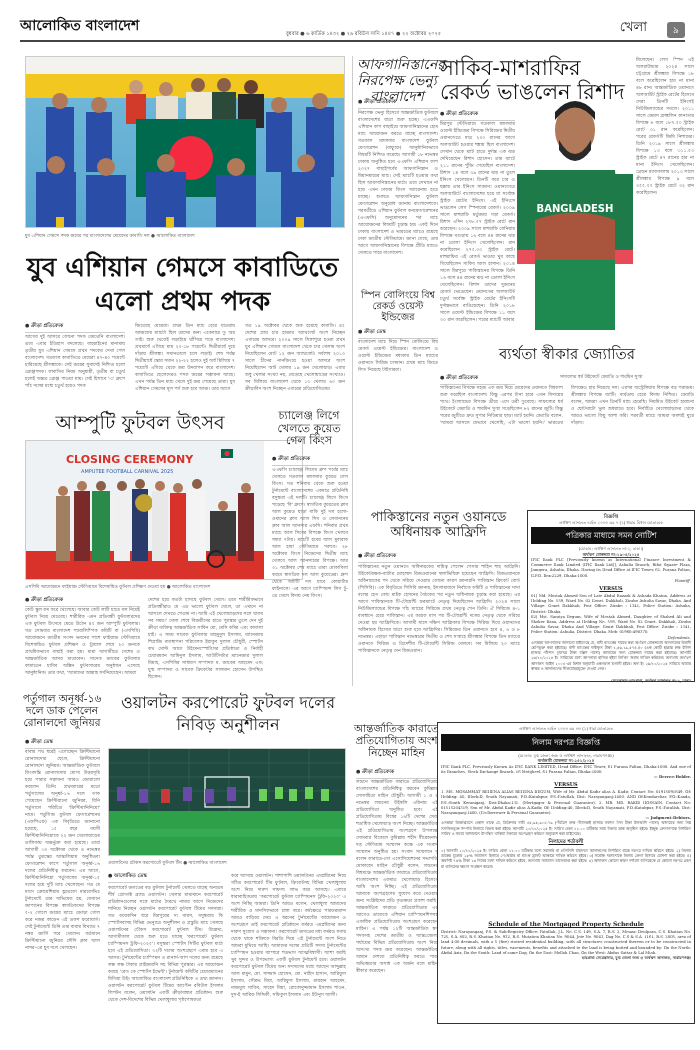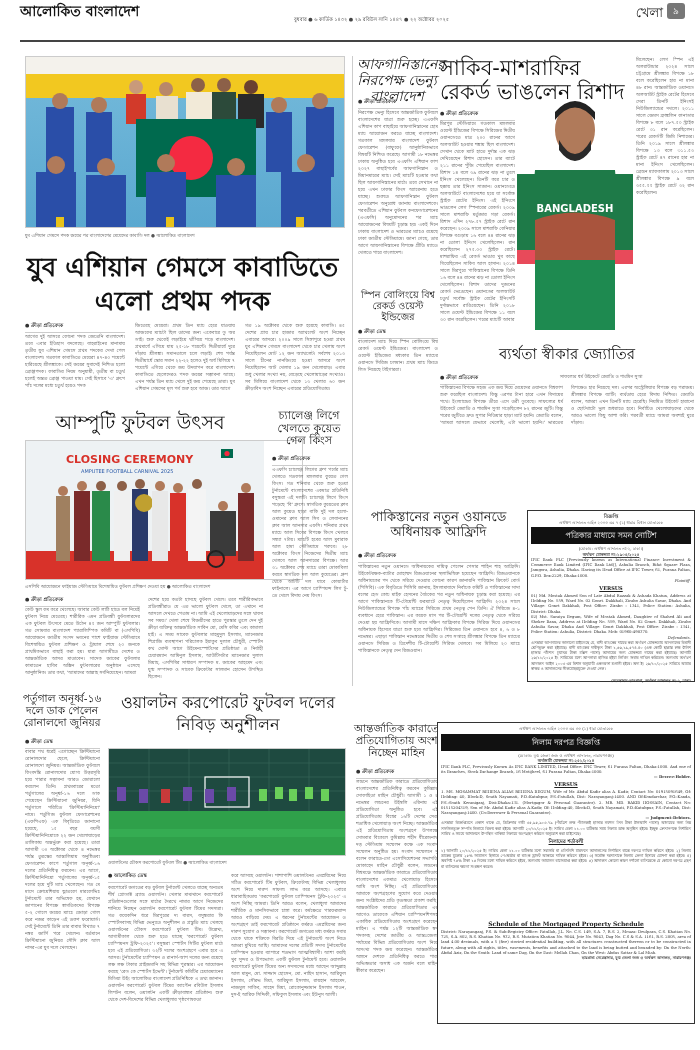--- a/index.html
+++ b/index.html
@@ -1,21 +1,21 @@
 <!DOCTYPE html>
 <html><head>
 <meta charset="utf-8">
 <style>
 *{box-sizing:border-box;margin:0;padding:0;}
 body{width:700px;height:1050px;background:#fff;font-family:"DejaVu Sans",sans-serif;color:#222;position:relative;overflow:hidden;}
 .abs{position:absolute;}
-.masthead{left:20px;top:20px;width:665px;height:22px;border-bottom:2px solid #444;display:flex;align-items:flex-end;justify-content:space-between;padding-bottom:16px;}
+.masthead{left:20px;top:20px;width:665px;height:22px;border-bottom:2px solid #444;display:flex;align-items:flex-end;justify-content:space-between;padding-bottom:2px;}
 .logo{font-family:"DejaVu Serif",serif;font-weight:bold;font-size:14px;color:#111;}
 .dateline{font-size:5px;color:#444;}
-.section{display:flex;align-items:flex-start;gap:4px;margin-left:32px;}
+.section{display:flex;align-items:flex-end;gap:20px;margin-left:32px;}
 .section-name{font-size:13px;color:#222;}
 .page-badge{background:#777;color:#fff;font-size:9px;width:18px;height:16px;display:flex;align-items:center;justify-content:center;border-radius:3px;}
 .photo{border:1px solid #ccc;overflow:hidden;}
 .caption{font-size:4.5px;color:#555;}
 .hl{font-family:"DejaVu Sans",sans-serif;text-align:center;color:#111;line-height:1.15;}
 .byline{font-size:5px;color:#333;font-weight:bold;border-bottom:1px solid #ccc;padding-bottom:2px;}
 .body{font-size:4.6px;line-height:7px;color:#555;text-align:justify;overflow:hidden;}
 .notice{border:1.5px solid #333;background:#fff;padding:3px;font-family:"DejaVu Serif",serif;}
 .notice .bar{background:#111;color:#fff;text-align:center;font-size:8px;padding:2px 0;margin:2px 0;}
 .notice .small{font-size:4px;line-height:5.5px;color:#444;text-align:center;}

